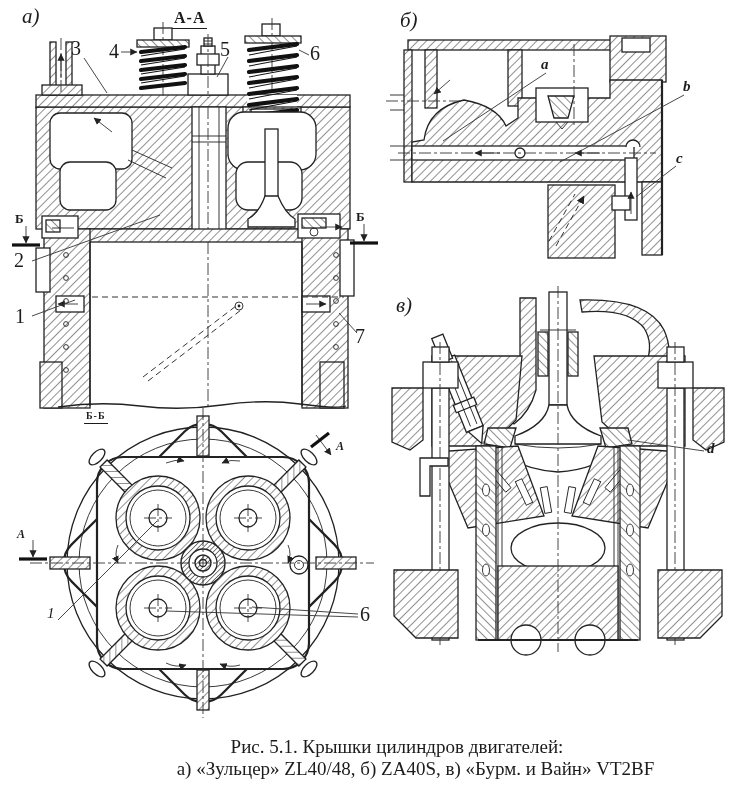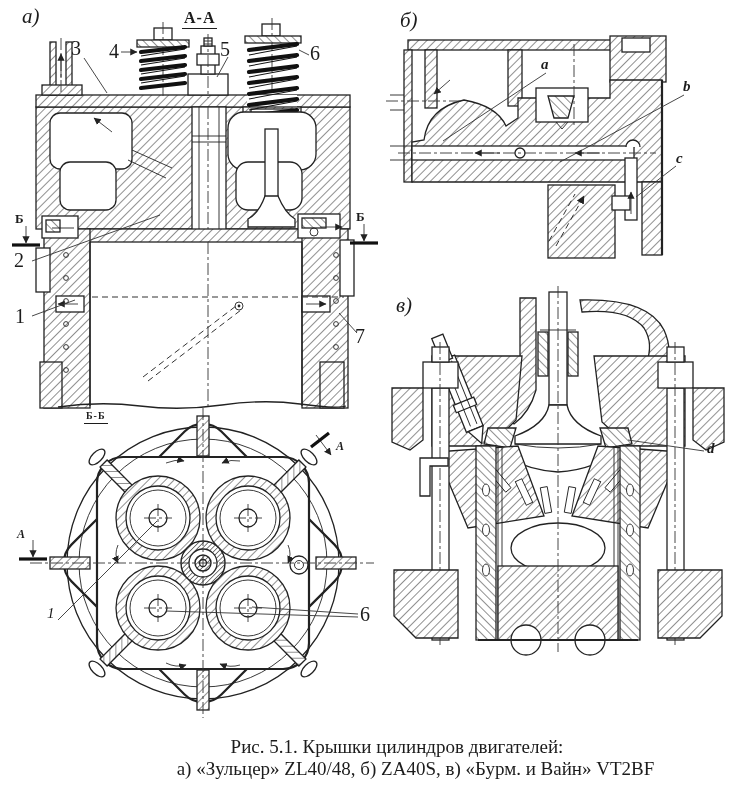--- a/index.html
+++ b/index.html
@@ -443,21 +443,21 @@
     <ellipse cx="630" cy="490" rx="3.5" ry="6" class="w thin"></ellipse>
     <ellipse cx="630" cy="530" rx="3.5" ry="6" class="w thin"></ellipse>
     <ellipse cx="630" cy="570" rx="3.5" ry="6" class="w thin"></ellipse>
 
     <line x1="558" y1="286" x2="558" y2="652" class="cl"></line>
     <line x1="704" y1="451" x2="628" y2="440" class="ldr"></line>
   </g>
 </svg>
 
 <span class="lbl" style="left:22px;top:6px">а)</span>
-<span class="sec" style="left:182px;top:10px">А-А</span>
+<span class="sec" style="left:172px;top:10px">А-А</span>
 <span class="num" style="left:71px;top:38px">3</span>
 <span class="num" style="left:109px;top:41px">4</span>
 <span class="num" style="left:220px;top:39px">5</span>
 <span class="num" style="left:310px;top:43px">6</span>
 <span class="mk" style="left:15px;top:212px">Б</span>
 <span class="mk" style="left:356px;top:210px">Б</span>
 <span class="num" style="left:14px;top:250px">2</span>
 <span class="num" style="left:15px;top:306px">1</span>
 <span class="num" style="left:355px;top:326px">7</span>
 

